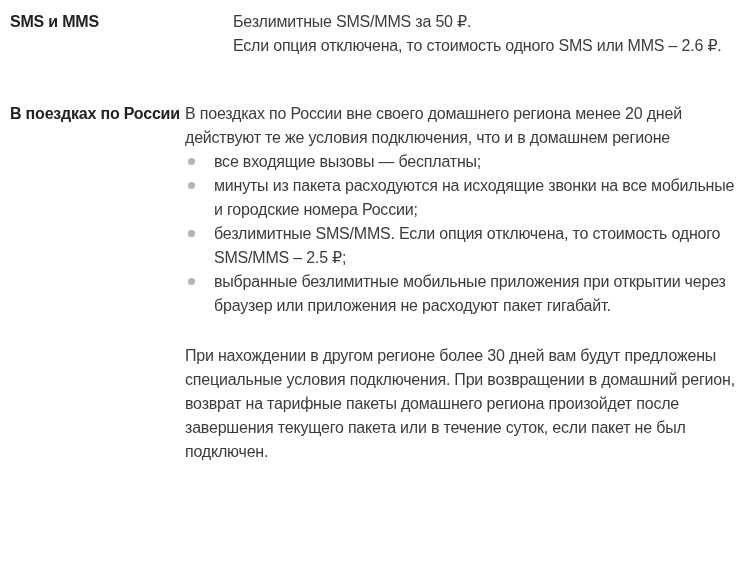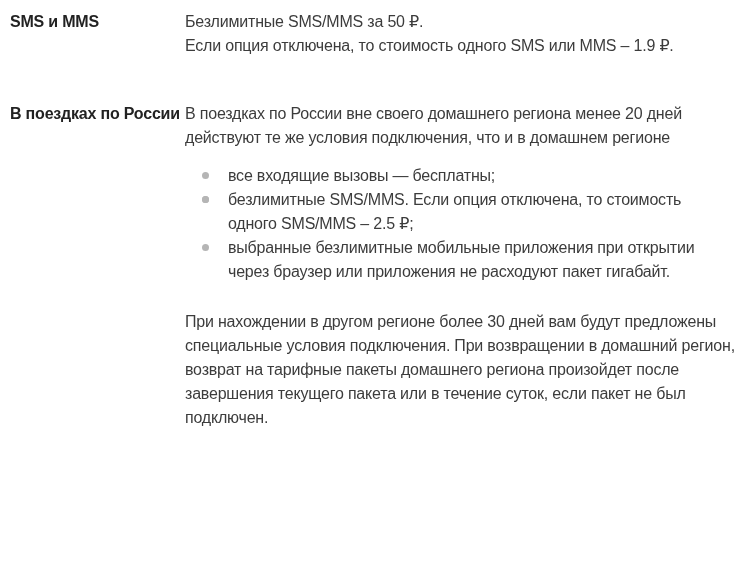--- a/index.html
+++ b/index.html
@@ -40,24 +40,25 @@
     max-width: 556px;
   }
   .para {
     margin: 0;
   }
   .para + .para {
     margin-top: 26px;
   }
   .line {
     display: block;
+    margin-left: 48px;
   }
   ul.bullets {
     list-style: none;
-    margin: 14px;
+    margin: 0;
     padding: 0;
   }
   ul.bullets li {
     position: relative;
     padding-left: 29px;
   }
   .dot {
     position: absolute;
     left: 3px;
     top: 8px;
@@ -73,33 +74,37 @@
 </head>
 <body>
 
 <div class="page">
 
   <section class="section">
     <div class="section-label">SMS и MMS</div>
     <div class="section-body">
       <p class="para">
         <span class="line">Безлимитные SMS/MMS за 50 ₽.</span>
-        <span class="line">Если опция отключена, то стоимость одного SMS или MMS – 1.9 ₽.</span>
+        <span class="line">Если опция отключена, то стоимость одного SMS или MMS – 2.6 ₽.</span>
       </p>
     </div>
   </section>
 
   <section class="section">
     <div class="section-label">В поездках по России</div>
     <div class="section-body">
       <p class="para intro">В поездках по России вне своего домашнего региона менее 20 дней действуют те же условия подключения, что и в домашнем регионе</p>
       <ul class="bullets">
         <li>
           <span class="dot"></span>
           <span>все входящие вызовы — бесплатны;</span>
+        </li>
+        <li>
+          <span class="dot"></span>
+          <span>минуты из пакета расходуются на исходящие звонки на все мобильные и городские номера России;</span>
         </li>
         <li>
           <span class="dot"></span>
         </li>
         <li>
           <span class="dot"></span>
           <span>безлимитные SMS/MMS. Если опция отключена, то стоимость одного SMS/MMS – 2.5 ₽;</span>
         </li>
         <li>
           <span class="dot"></span>

